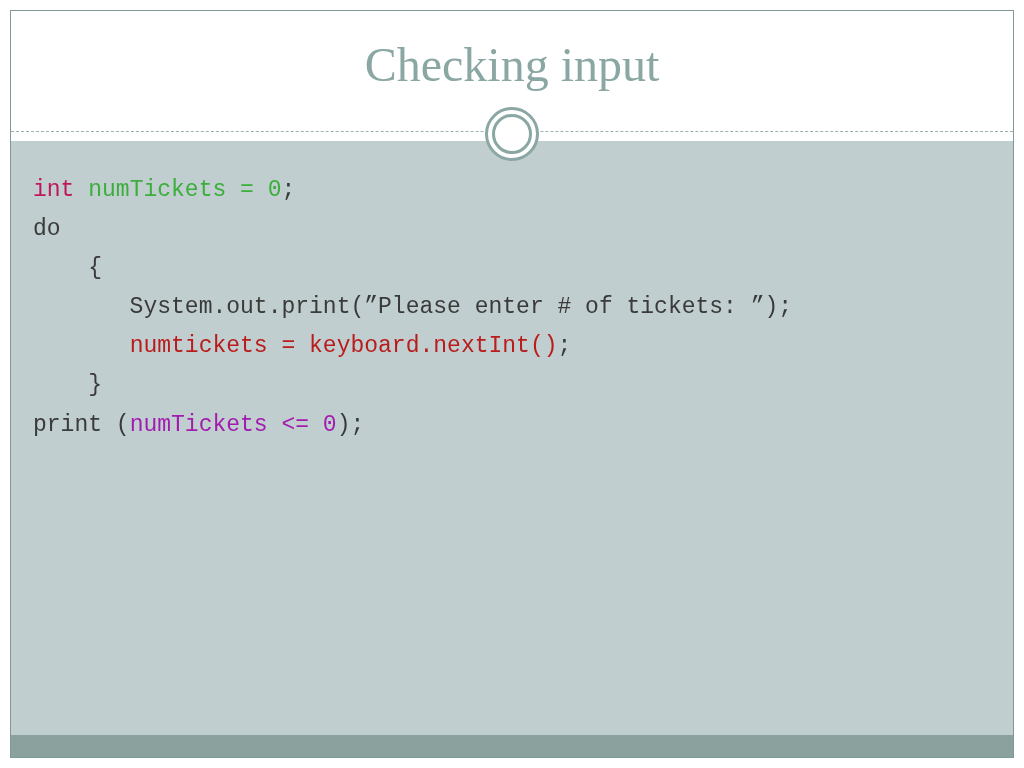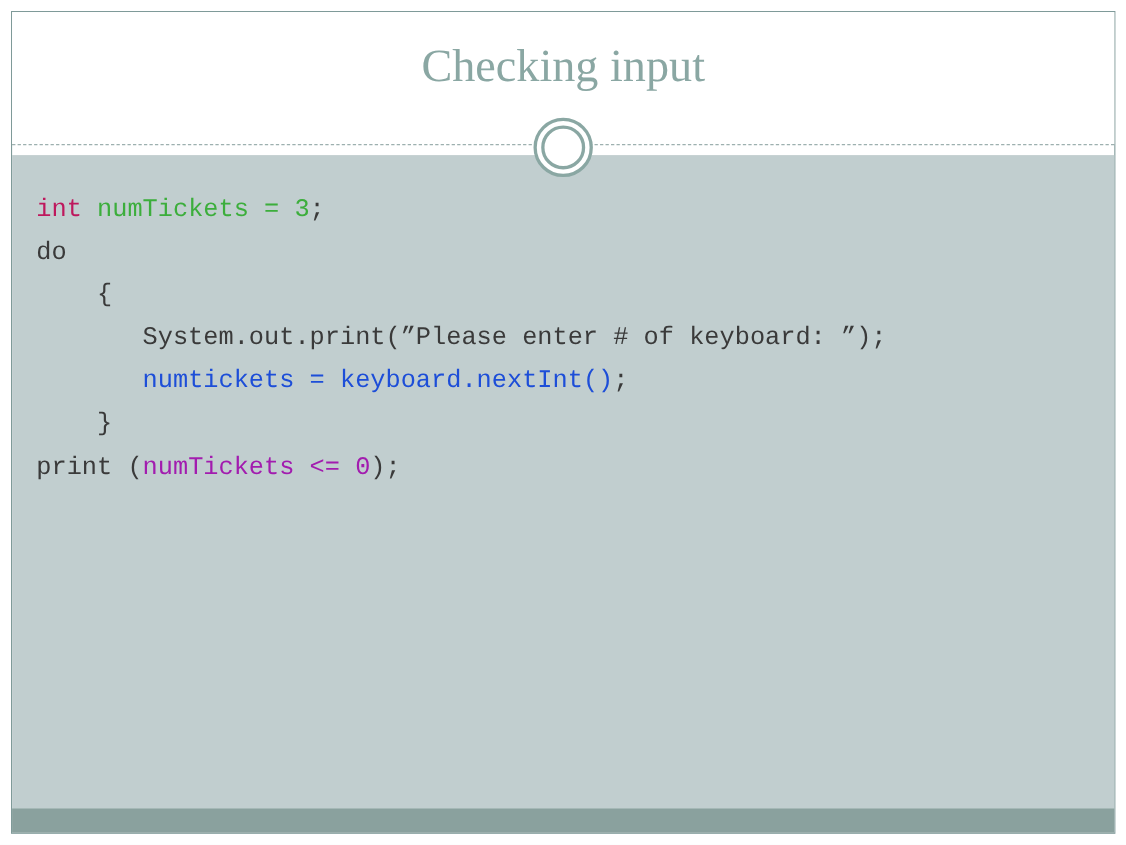--- a/index.html
+++ b/index.html
@@ -20,21 +20,21 @@
     box-sizing: border-box;
   }
   .header {
     position: relative;
     width: 100%;
     height: 120px;
     background: #ffffff;
     text-align: center;
   }
   .title {
-    font-size: 42px;
+    font-size: 48px;
     color: #8aa7a3;
     font-weight: normal;
     padding-top: 26px;
     margin: 0;
     font-family: Georgia, serif;
   }
   .divider {
     position: absolute;
     left: 0;
     right: 0;
@@ -79,21 +79,21 @@
   }
   .code {
     font-family: "Courier New", Courier, monospace;
     font-size: 23px;
     line-height: 1.7;
     white-space: pre;
     color: #3a3a3a;
   }
   .clr-int   { color: #be185d; }
   .clr-green { color: #3cae3c; }
-  .clr-blue  { color: #1d4ed8; }
+  .clr-blue  { color: #b91c1c; }
   .clr-red   { color: #a21caf; }
   .footer-bar {
     position: absolute;
     left: 0;
     right: 0;
     bottom: 0;
     height: 22px;
     background: #8aa19e;
   }
 </style>
@@ -107,24 +107,24 @@
   </div>
 
   <div class="divider"></div>
 
   <div class="medallion">
     <div class="ring1"></div>
     <div class="ring2"></div>
   </div>
 
   <div class="body">
-    <div class="code"><span class="clr-int">int </span><span class="clr-green">numTickets = 3</span><span>;</span>
+    <div class="code"><span class="clr-int">int </span><span class="clr-green">numTickets = 0</span><span>;</span>
 <span>do</span>
 <span>    {</span>
-<span>       System.out.print(”Please enter # of keyboard: ”);</span>
+<span>       System.out.print(”Please enter # of tickets: ”);</span>
 <span>       </span><span class="clr-blue">numtickets = keyboard.nextInt()</span><span>;</span>
 <span>    }</span>
 <span>print (</span><span class="clr-red">numTickets &lt;= 0</span><span>);</span></div>
 
     <div class="footer-bar"></div>
   </div>
 
 </div>
 
 </body></html>

